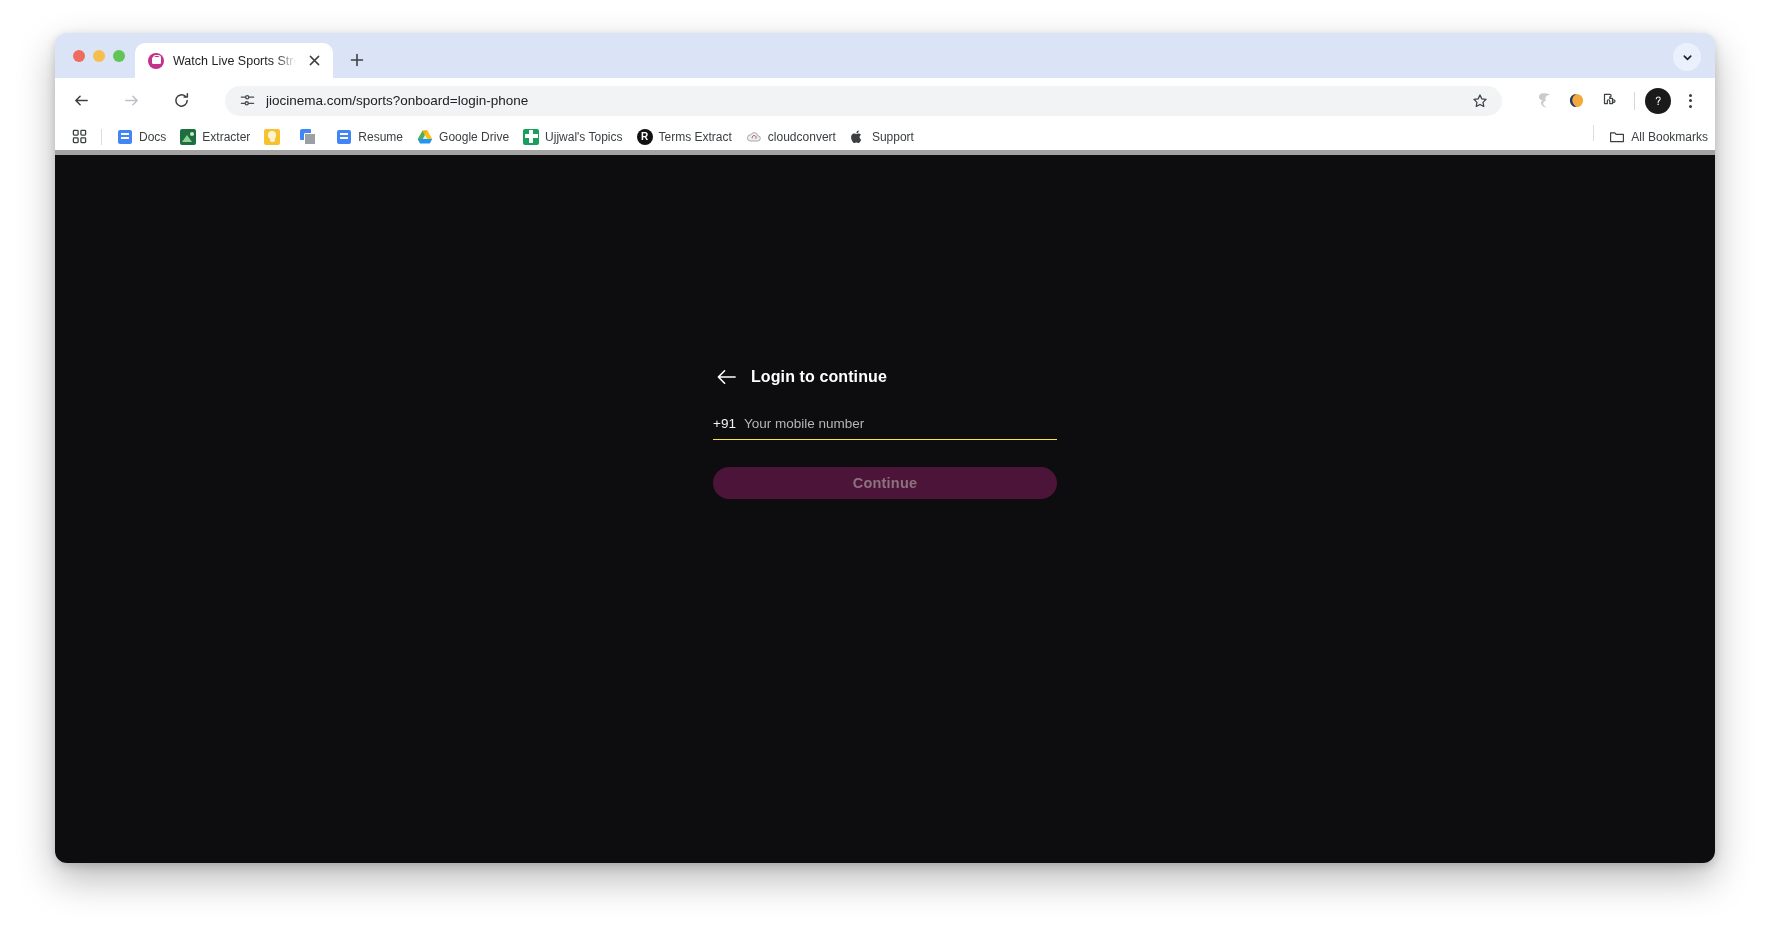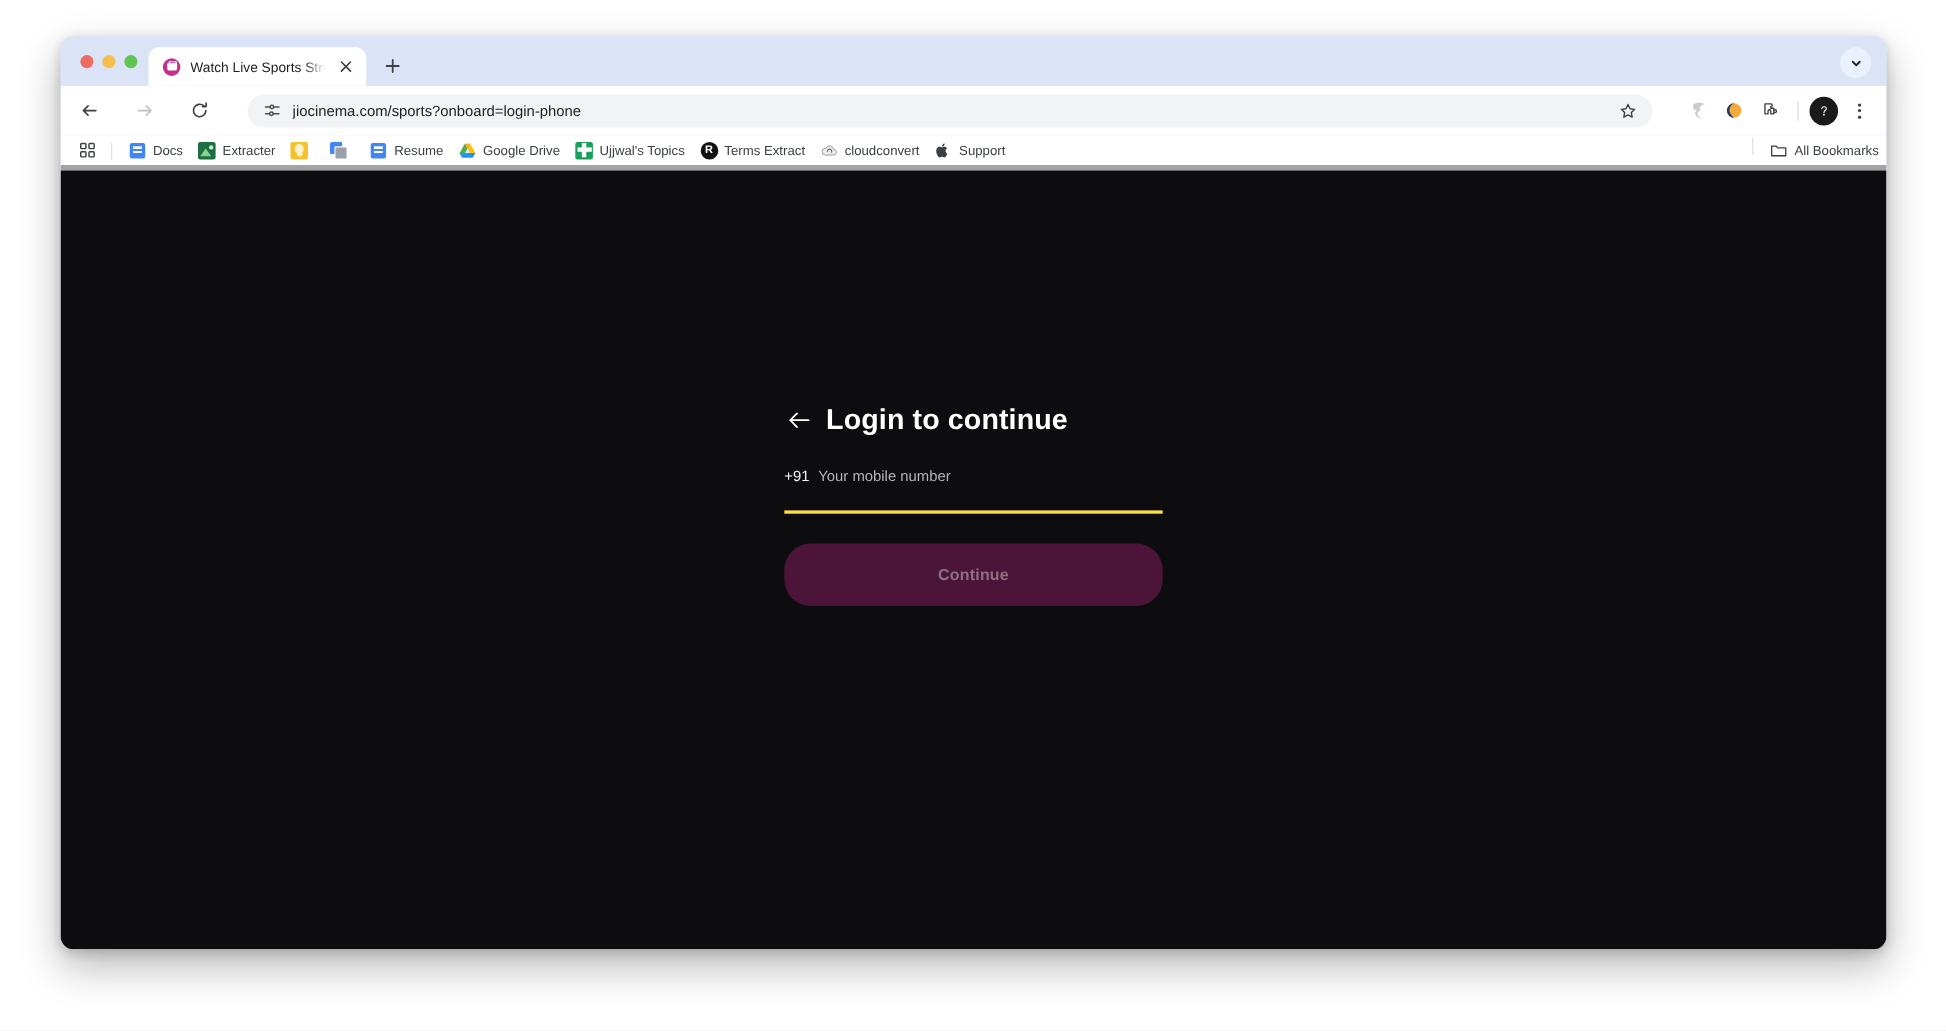--- a/index.html
+++ b/index.html
@@ -399,32 +399,32 @@
     margin-bottom: 28px;
     padding-left: 2px;
   }
   .back-arrow {
     width: 22px; height: 22px;
     color: #ffffff;
     flex: 0 0 auto;
     display: flex; align-items: center; justify-content: center;
   }
   .login-title {
-    font-size: 26px;
+    font-size: 16px;
     font-weight: bold;
     color: #ffffff;
     letter-spacing: 0.1px;
   }
 
   .phone-row {
     display: flex;
     align-items: baseline;
     gap: 8px;
-    border-bottom: 3px solid #fde047;
-    padding-bottom: 24px;
+    border-bottom: 1px solid #fde047;
+    padding-bottom: 8px;
     margin-bottom: 27px;
   }
   .country-code {
     font-size: 13.5px;
     color: #f2f2f4;
     flex: 0 0 auto;
   }
   .phone-input {
     flex: 1 1 auto;
     background: transparent;
@@ -433,21 +433,21 @@
     color: #ffffff;
     font-size: 13.5px;
     font-family: Liberation Sans, sans-serif;
     padding: 0;
   }
   .phone-input::placeholder { color: #b4b4b8; }
 
   .continue-btn {
     display: block;
     width: 100%;
-    height: 57px;
+    height: 32px;
     border: none;
     border-radius: 24px;
     background: #4d1439;
     color: #8c7280;
     font-size: 14.5px;
     font-weight: bold;
     font-family: "Liberation Sans", sans-serif;
     letter-spacing: 0.2px;
     margin-bottom: 22px;
   }

